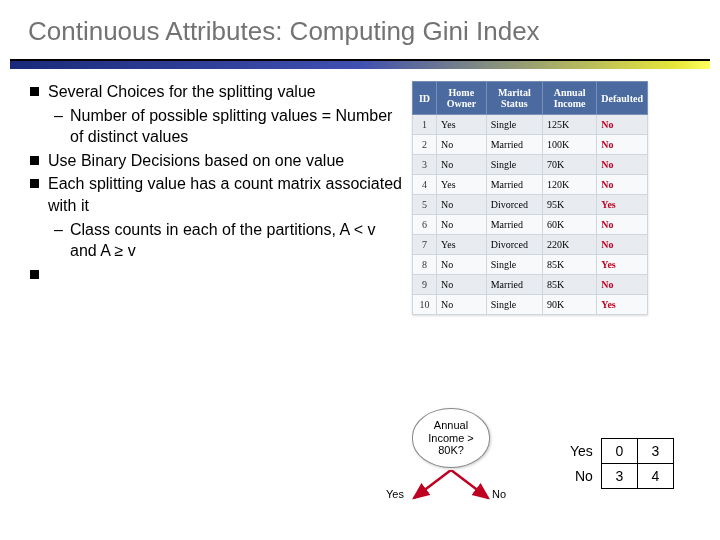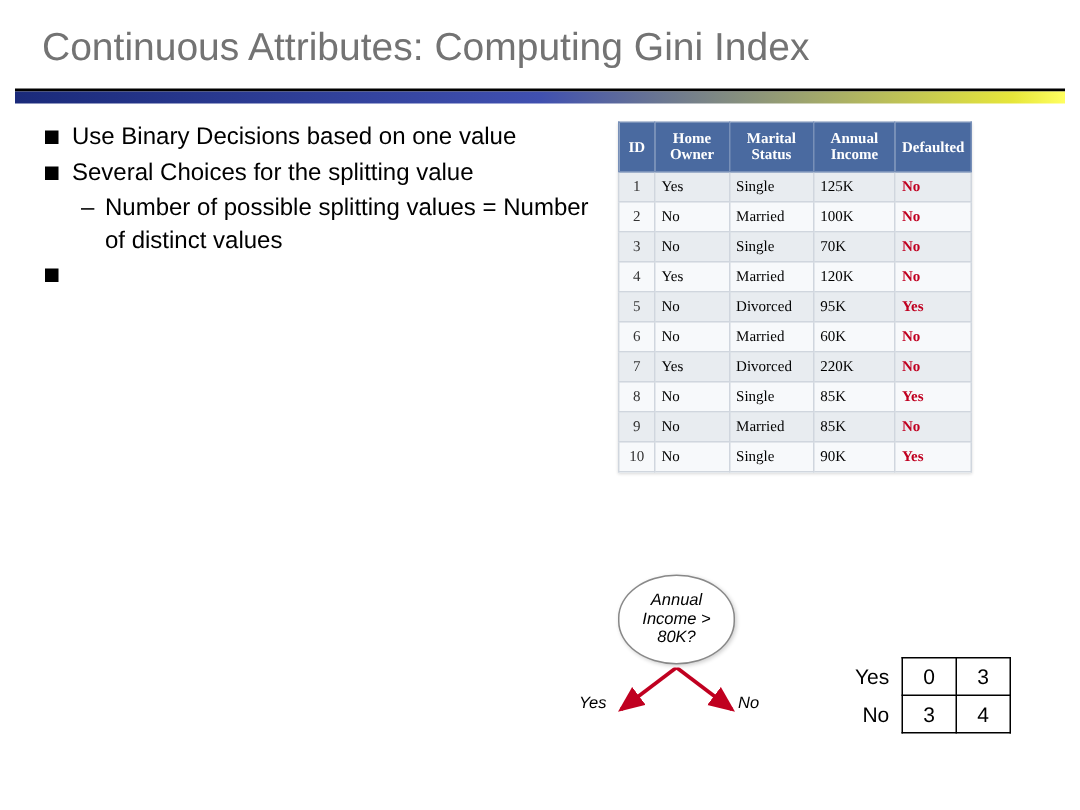--- a/index.html
+++ b/index.html
@@ -80,23 +80,22 @@
   }
   table.data tr.odd td { background: #e8ecf0; }
   table.data tr.even td { background: #f7f9fb; }
   table.data td.id { color: #333; text-align: center; width: 24px; }
   table.data td.red { color: #c00020; font-weight: bold; }
 
   
   .decision-wrap {
     position: absolute;
     left: 412px;
-    top: 383px;
+    top: 408px;
     width: 300px;
-    font-style: italic;
   }
   .node {
     position: relative;
     width: 78px;
     height: 60px;
     border: 1px solid #888;
     border-radius: 50% / 48%;
     background: #fff;
     font-size: 11px;
     line-height: 1.15;
@@ -141,25 +140,31 @@
 </head>
 <body>
 
 <div class="title">Continuous Attributes: Computing Gini Index</div>
 <div class="hr-line"></div>
 <div class="gradient-bar"></div>
 
 <div class="content">
   <div class="left">
     <ul class="bullets">
-      <li><span>Use Binary Decisions based on one value</span></li>
       <li>
         <span>Several Choices for the splitting value</span>
         <ul class="sub">
           <li><span>Number of possible splitting values = Number of distinct values</span></li>
+        </ul>
+      </li>
+      <li><span>Use Binary Decisions based on one value</span></li>
+      <li>
+        <span>Each splitting value has a count matrix associated with it</span>
+        <ul class="sub">
+          <li><span>Class counts in each of the partitions, A &lt; v and A ≥ v</span></li>
         </ul>
       </li>
       <li>
       </li>
     </ul>
   </div>
 
   <div class="right">
     <table class="data">
       <thead>

